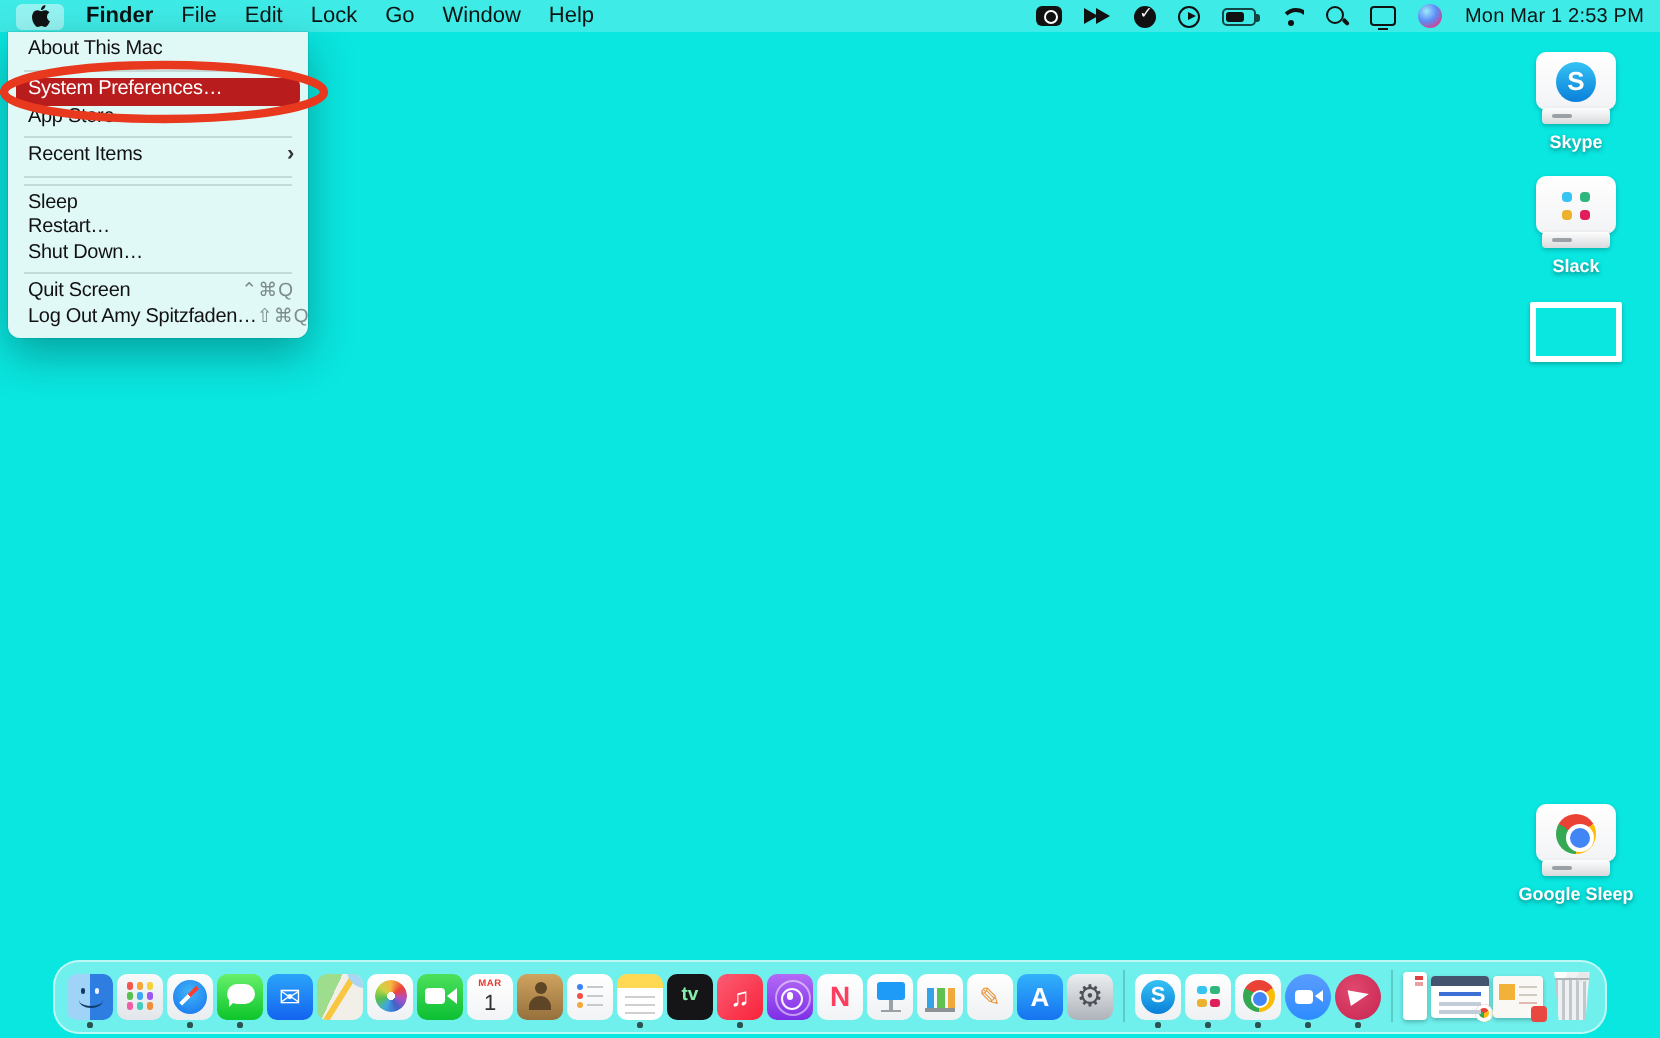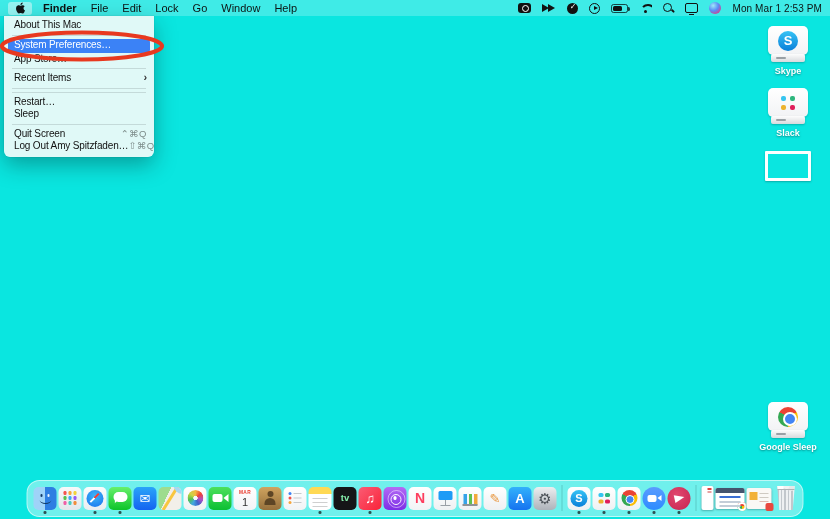--- a/index.html
+++ b/index.html
@@ -291,38 +291,41 @@
 </div>
 
 <div class="dropdown" id="apple-dropdown">
   <svg class="annotation-ellipse" viewBox="0 0 168 32">
     <ellipse id="ann-ellipse" cx="84" cy="16" rx="80" ry="13.5" fill="none" stroke="#e8391f" stroke-width="4.2"></ellipse>
   </svg>
 <div class="menu-item">
       <span>About This Mac</span>
     </div>
     <div class="menu-sep"></div>
-    <div class="menu-item highlighted" style="background: #3b82f6;">
+    <div class="menu-item highlighted" style="background: #b91c1c;">
       <span>System Preferences…</span>
     </div>
     <div class="menu-item">
       <span>App Store…</span>
     </div>
     <div class="menu-sep"></div>
     <div class="menu-item">
       <span>Recent Items</span>
       <span class="chevron">›</span>
     </div>
     <div class="menu-sep"></div>
     <div class="menu-sep"></div>
     <div class="menu-item">
+      <span>Sleep</span>
+    </div>
+    <div class="menu-item">
       <span>Restart…</span>
     </div>
     <div class="menu-item">
-      <span>Sleep</span>
+      <span>Shut Down…</span>
     </div>
     <div class="menu-sep"></div>
     <div class="menu-item">
       <span>Quit Screen</span>
       <span class="accel">⌃⌘Q</span>
     </div>
     <div class="menu-item">
       <span>Log Out Amy Spitzfaden…</span>
       <span class="accel">⇧⌘Q</span>
     </div>

